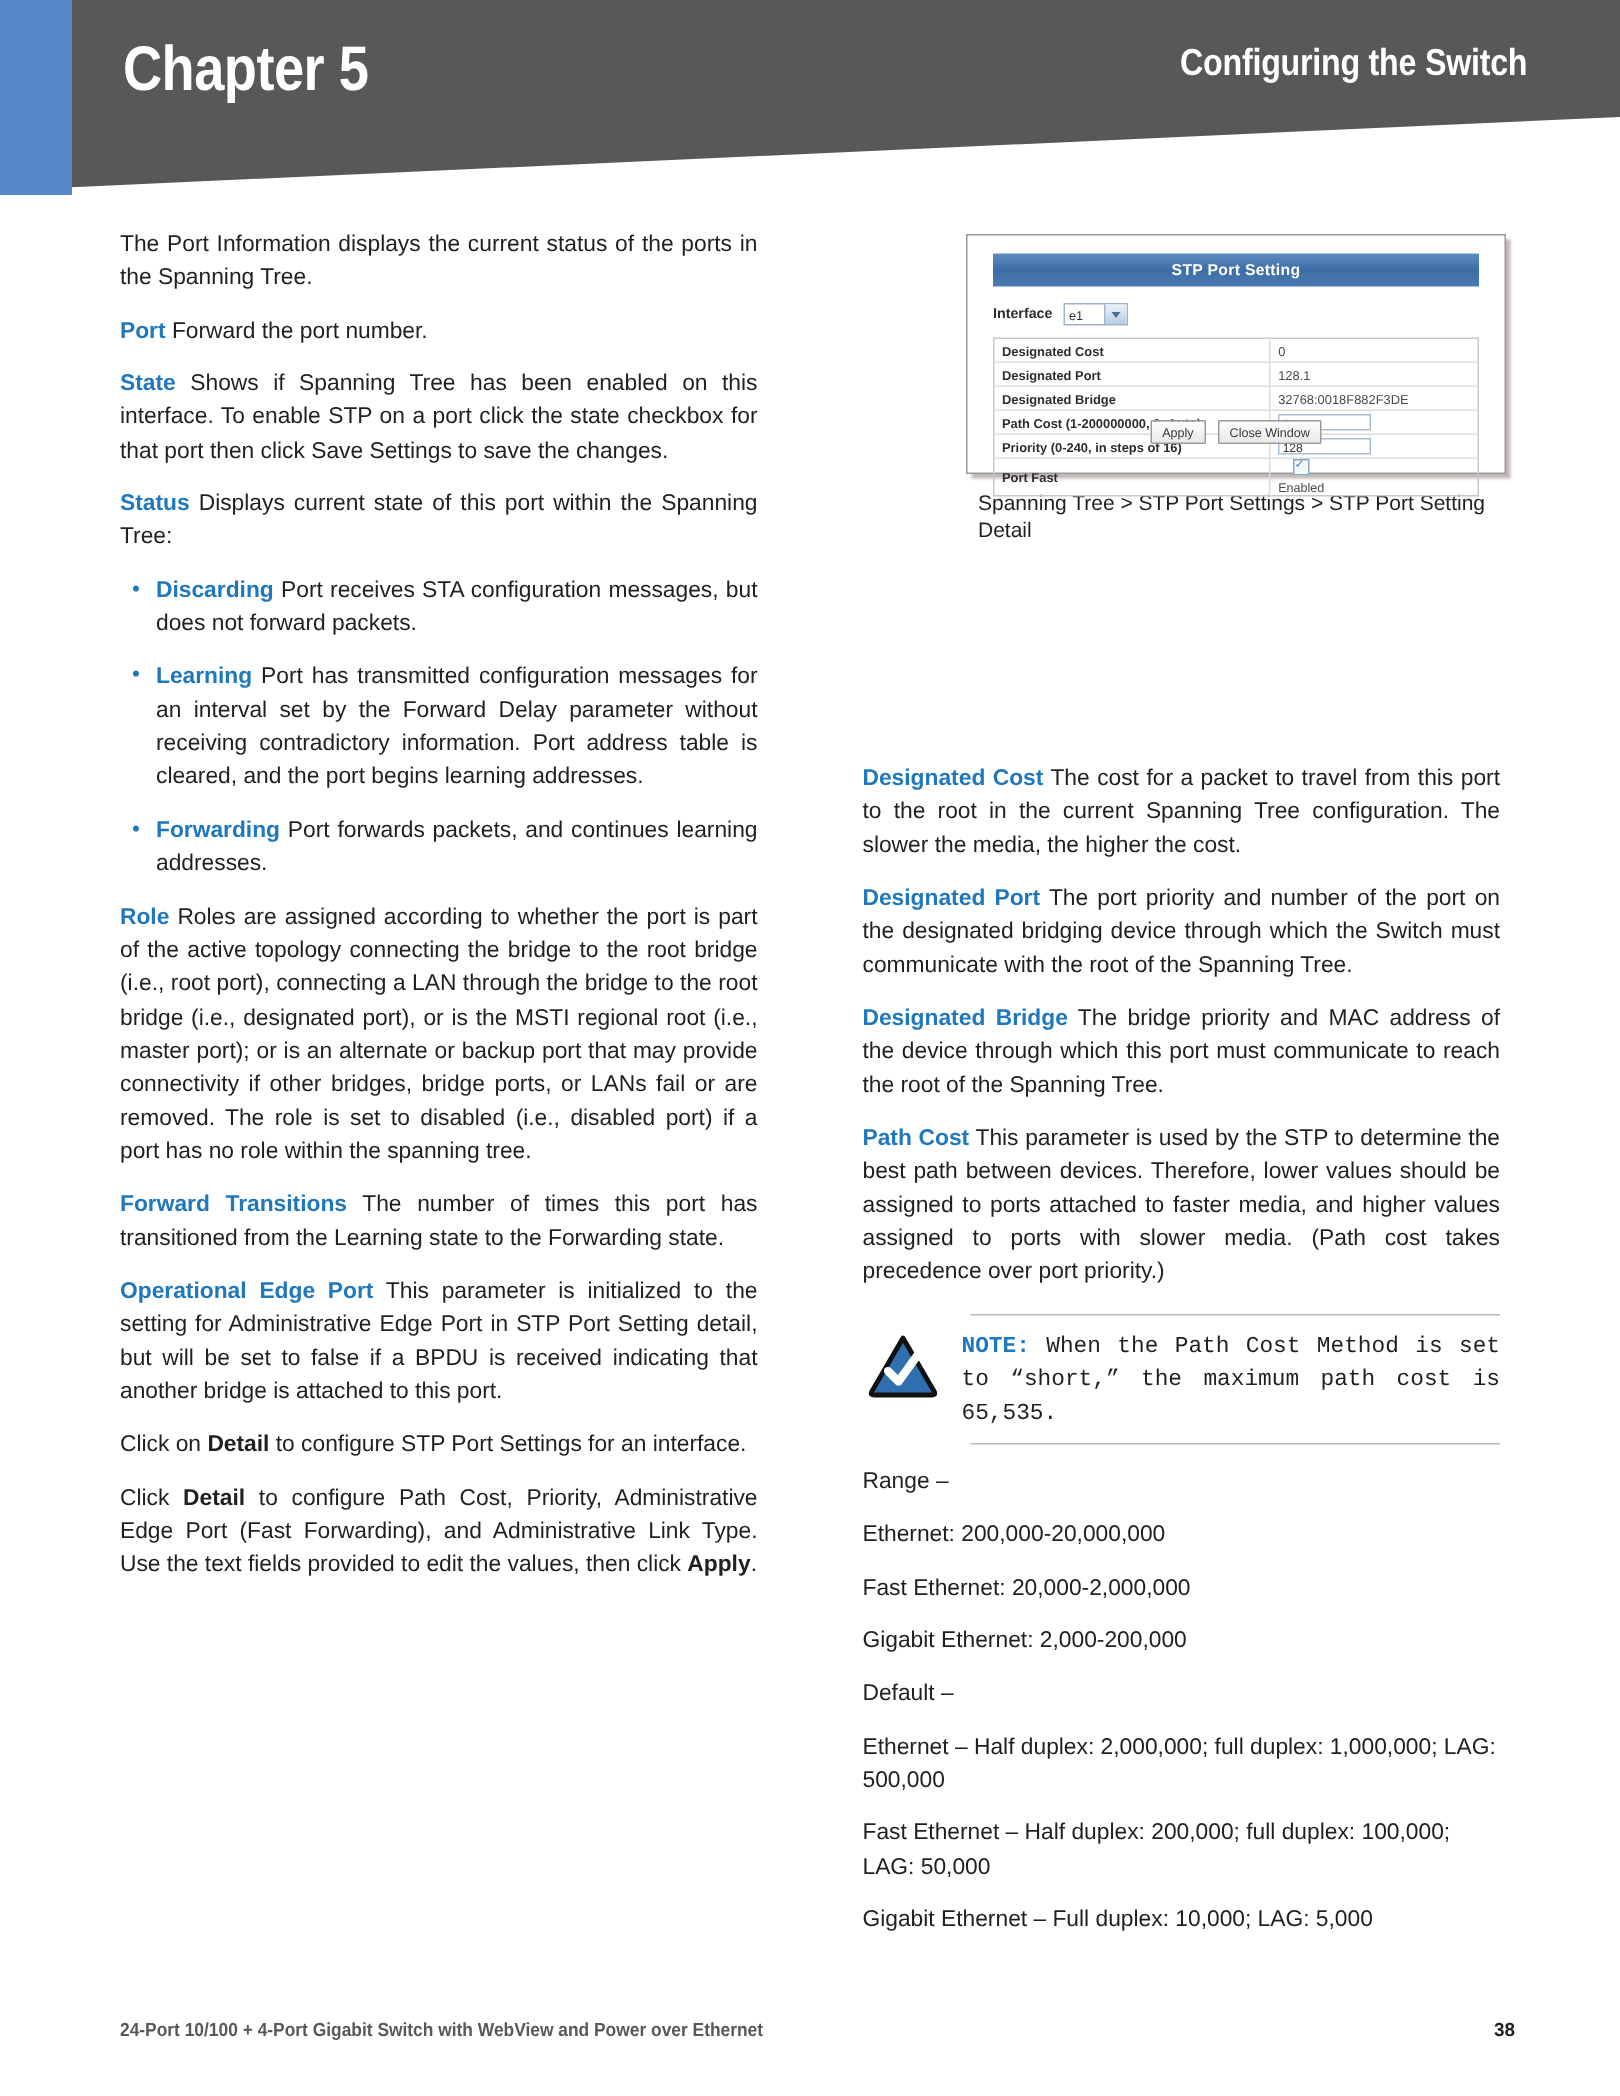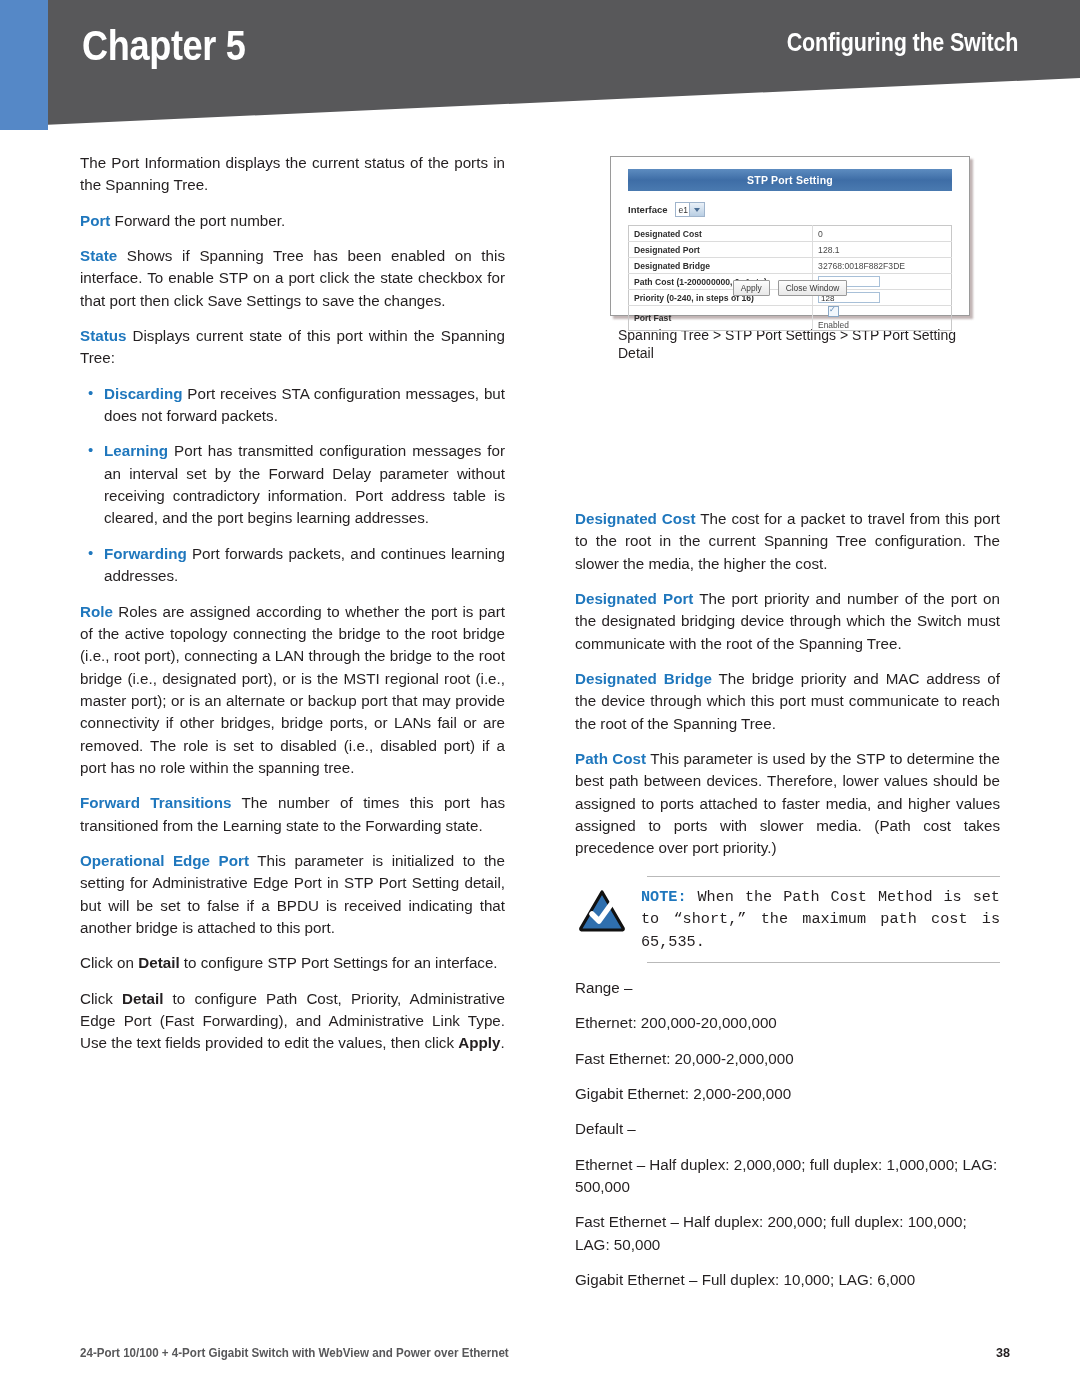--- a/index.html
+++ b/index.html
@@ -106,21 +106,21 @@
     position: absolute;
     left: -14px;
     top: -1px;
     color: #1f77bd;
     font-size: 15px;
   }
 
   
   .figure {
     position: absolute;
-    left: 610px;
+    left: 644px;
     top: 156px;
     width: 362px;
   }
   .shot-frame {
     position: relative;
     width: 360px;
     height: 160px;
     border: 1px solid #9a9a9a;
     background: #ffffff;
     box-shadow: 3px 3px 2px rgba(120,90,90,0.45);
@@ -155,21 +155,21 @@
     display: flex;
     align-items: center;
     gap: 7px;
   }
   .shot-iface-label {
     font-size: 9.5px;
     font-weight: bold;
     color: #2d2d2d;
   }
   .shot-select {
-    width: 30px;
+    width: 43px;
     height: 15px;
     border: 1px solid #9fb4cc;
     background: #ffffff;
     display: flex;
     align-items: center;
     font-size: 8.5px;
     color: #333;
     padding-left: 3px;
     box-sizing: border-box;
     position: relative;
@@ -509,21 +509,21 @@
   </div>
 
   <div class="range-list">
     <p>Range –</p>
     <p>Ethernet: 200,000-20,000,000</p>
     <p>Fast Ethernet: 20,000-2,000,000</p>
     <p>Gigabit Ethernet: 2,000-200,000</p>
     <p>Default –</p>
     <p>Ethernet – Half duplex: 2,000,000; full duplex: 1,000,000; LAG: 500,000</p>
     <p>Fast Ethernet – Half duplex: 200,000; full duplex: 100,000; LAG: 50,000</p>
-    <p>Gigabit Ethernet – Full duplex: 10,000; LAG: 6,000</p>
+    <p>Gigabit Ethernet – Full duplex: 10,000; LAG: 5,000</p>
   </div>
 
 </div>
 
 <div class="footer">
   <div class="footer-left">24-Port 10/100 + 4-Port Gigabit Switch with WebView and Power over Ethernet</div>
   <div class="footer-right">38</div>
 </div>
 
 </body></html>

